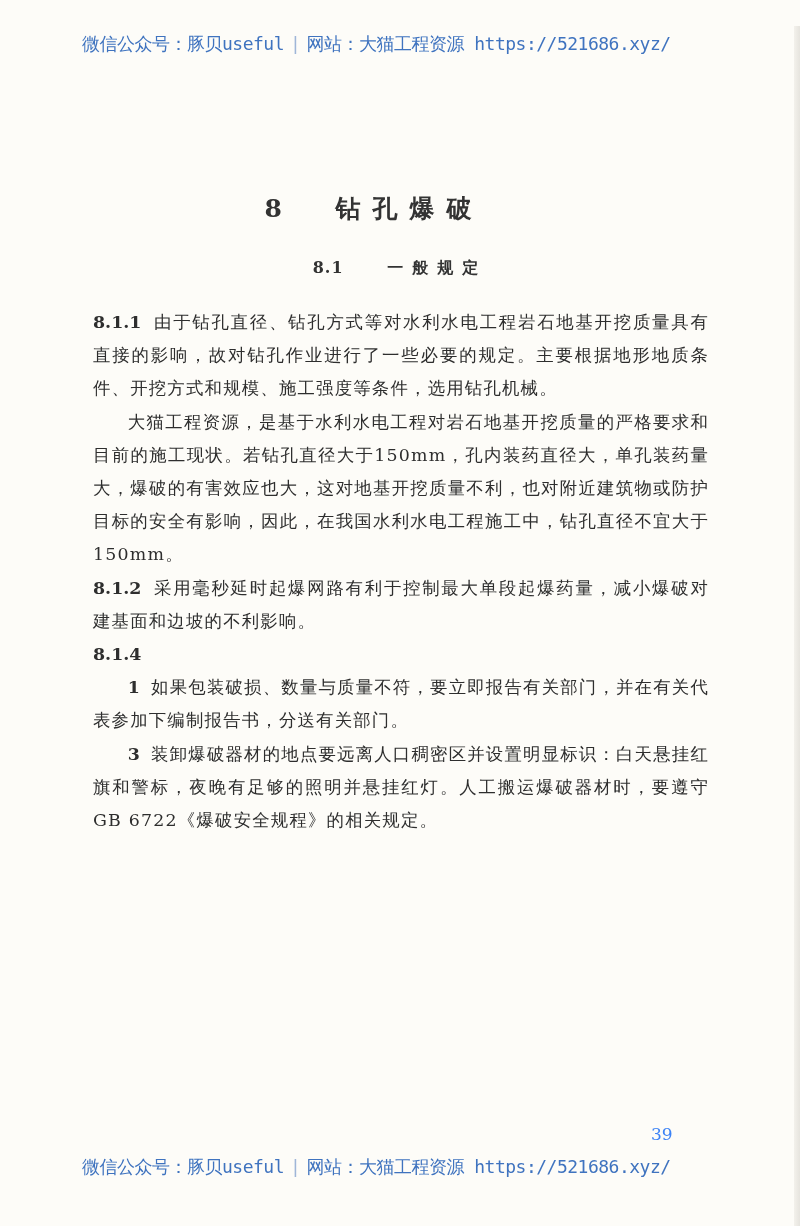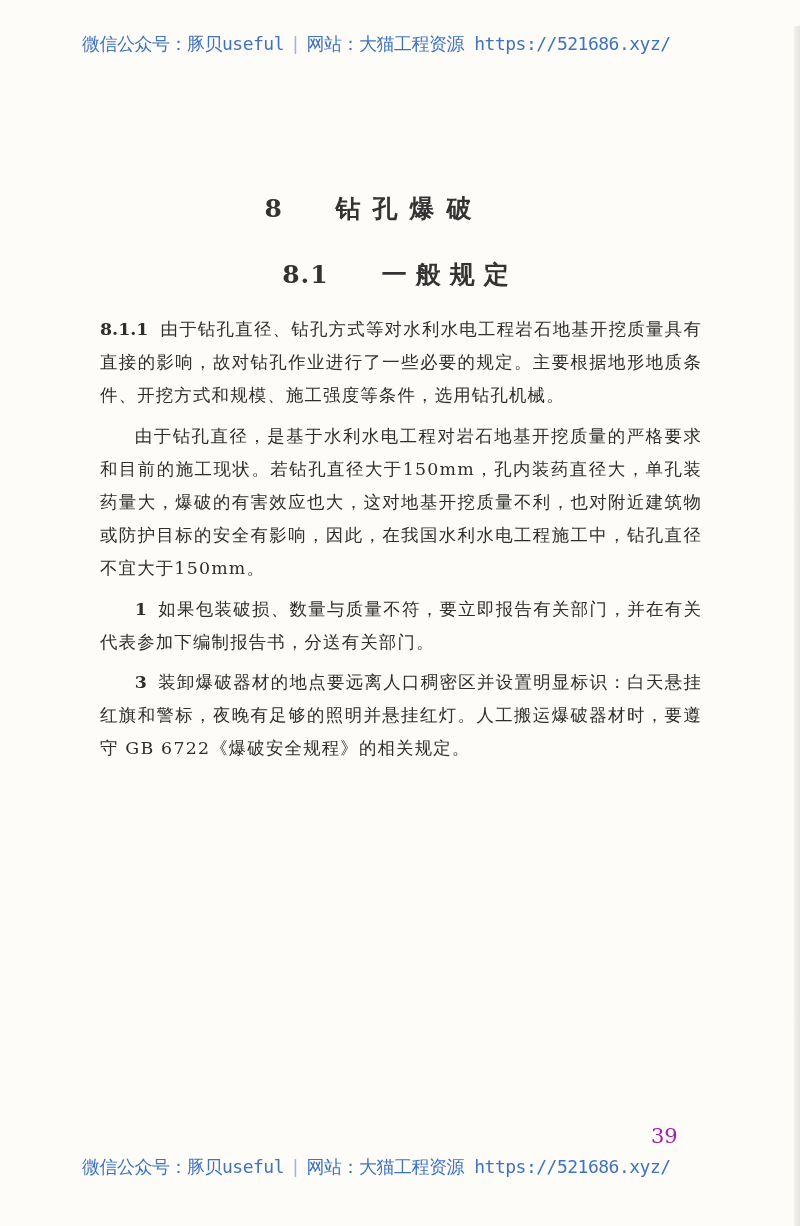--- a/index.html
+++ b/index.html
@@ -20,34 +20,34 @@
   }
   .watermark .sep { color: #9fb6d8; padding: 0 6px; }
   .wm-top { top: 32px; }
   .wm-bottom { top: 1155px; }
   .chapter-title {
     position: absolute; top: 192px; left: 0; width: 748px; text-align: center;
     font-size: 25px; font-weight: bold; letter-spacing: 12px; color: #333;
   }
   .section-title {
     position: absolute; top: 258px; left: 0; width: 800px; text-align: center;
-    font-size: 25px; font-weight: bold; letter-spacing: 9px; color: #333;
+    font-size: 16px; font-weight: bold; letter-spacing: 9px; color: #333;
   }
   .content {
     position: absolute; top: 306px; left: 93px; width: 616px;
     font-size: 17.4px; line-height: 33.2px; color: #2e2e2e;
     text-align: justify; letter-spacing: 1.2px;
   }
-  .content p { margin: 7px; }
+  .content p { margin: 0; }
   .content .indent { text-indent: 2em; }
   .clause-no { font-weight: bold; margin-right: 12px; letter-spacing: 0; }
   .item-no { font-weight: bold; margin-right: 10px; }
   .page-number {
     position: absolute; top: 1124px; left: 651px;
-    font-size: 21px; color: #a21caf;
+    font-size: 17px; color: #3b82f6;
   }
 </style>
 </head>
 <body>
 
 <div class="right-edge"></div>
 
 <div class="watermark wm-top">
   <span>微信公众号：豚贝useful</span><span class="sep">|</span><span>网站：大猫工程资源</span>
   <span>https://521686.xyz/</span>
@@ -58,24 +58,26 @@
   <span>钻孔爆破</span>
 </div>
 
 <div class="section-title">
   <span style="letter-spacing:1px">8.1</span>&nbsp;&nbsp;
   <span>一般规定</span>
 </div>
 
 <div class="content">
   <p><span class="clause-no">8.1.1</span><span>由于钻孔直径、钻孔方式等对水利水电工程岩石地基开挖质量具有直接的影响，故对钻孔作业进行了一些必要的规定。主要根据地形地质条件、开挖方式和规模、施工强度等条件，选用钻孔机械。</span></p>
-  <p class="indent">由于钻孔直径，是基于水利水电工程对岩石地基开挖质量的严格要求和目前的施工现状。若钻孔直径大于150mm，孔内装药直径大，单孔装药量大，爆破的有害效应也大，这对地基开挖质量不利，也对附近建筑物或防护目标的安全有影响，因此，在我国水利水电工程施工中，钻孔直径不宜大于150mm。</p>
+  <p class="indent">大猫工程资源，是基于水利水电工程对岩石地基开挖质量的严格要求和目前的施工现状。若钻孔直径大于150mm，孔内装药直径大，单孔装药量大，爆破的有害效应也大，这对地基开挖质量不利，也对附近建筑物或防护目标的安全有影响，因此，在我国水利水电工程施工中，钻孔直径不宜大于150mm。</p>
+
+  <p><span class="clause-no">8.1.2</span><span>采用毫秒延时起爆网路有利于控制最大单段起爆药量，减小爆破对建基面和边坡的不利影响。</span></p>
 
 
-
+  <p><span class="clause-no">8.1.4</span></p>
   <p class="indent"><span class="item-no">1</span><span>如果包装破损、数量与质量不符，要立即报告有关部门，并在有关代表参加下编制报告书，分送有关部门。</span></p>
   <p class="indent"><span class="item-no">3</span><span>装卸爆破器材的地点要远离人口稠密区并设置明显标识：白天悬挂红旗和警标，夜晚有足够的照明并悬挂红灯。人工搬运爆破器材时，要遵守 GB 6722《爆破安全规程》的相关规定。</span></p>
 
 </div>
 
 <div class="page-number">39</div>
 
 <div class="watermark wm-bottom">
   <span>微信公众号：豚贝useful</span><span class="sep">|</span><span>网站：大猫工程资源</span>
   <span>https://521686.xyz/</span>

